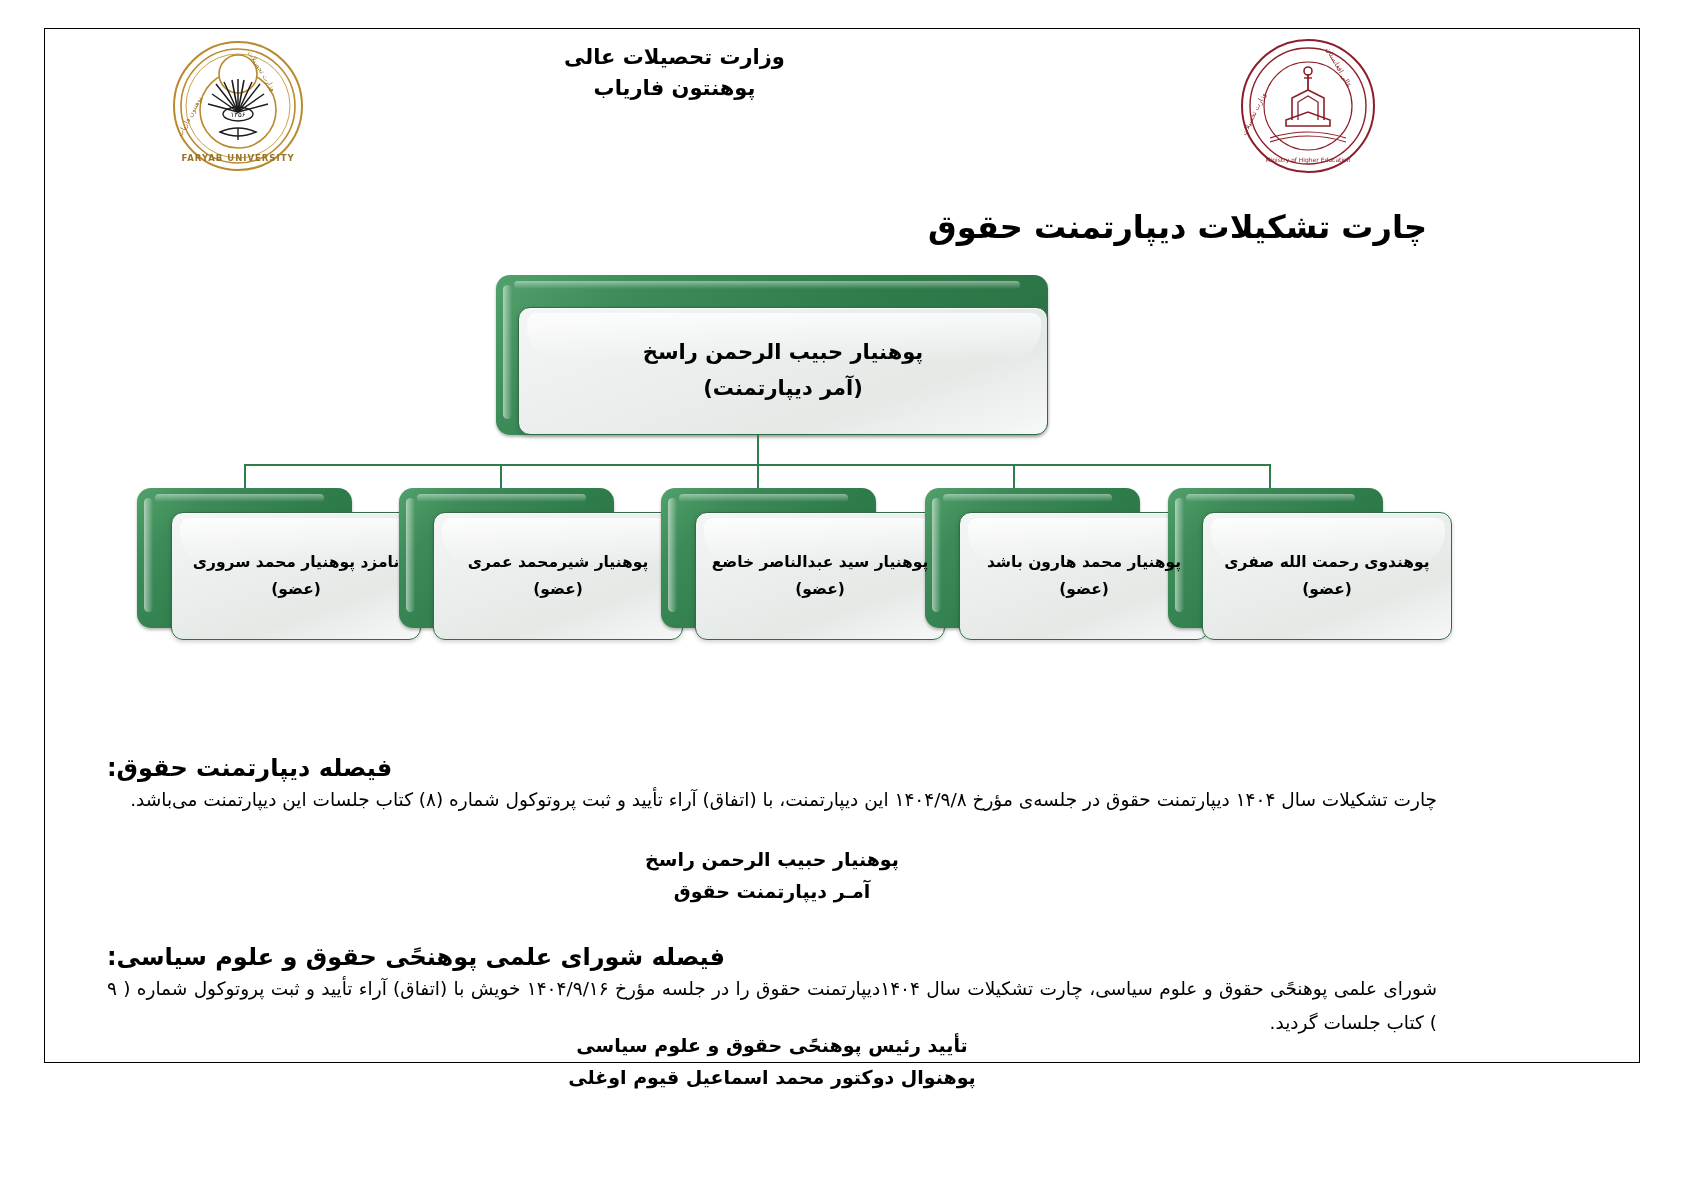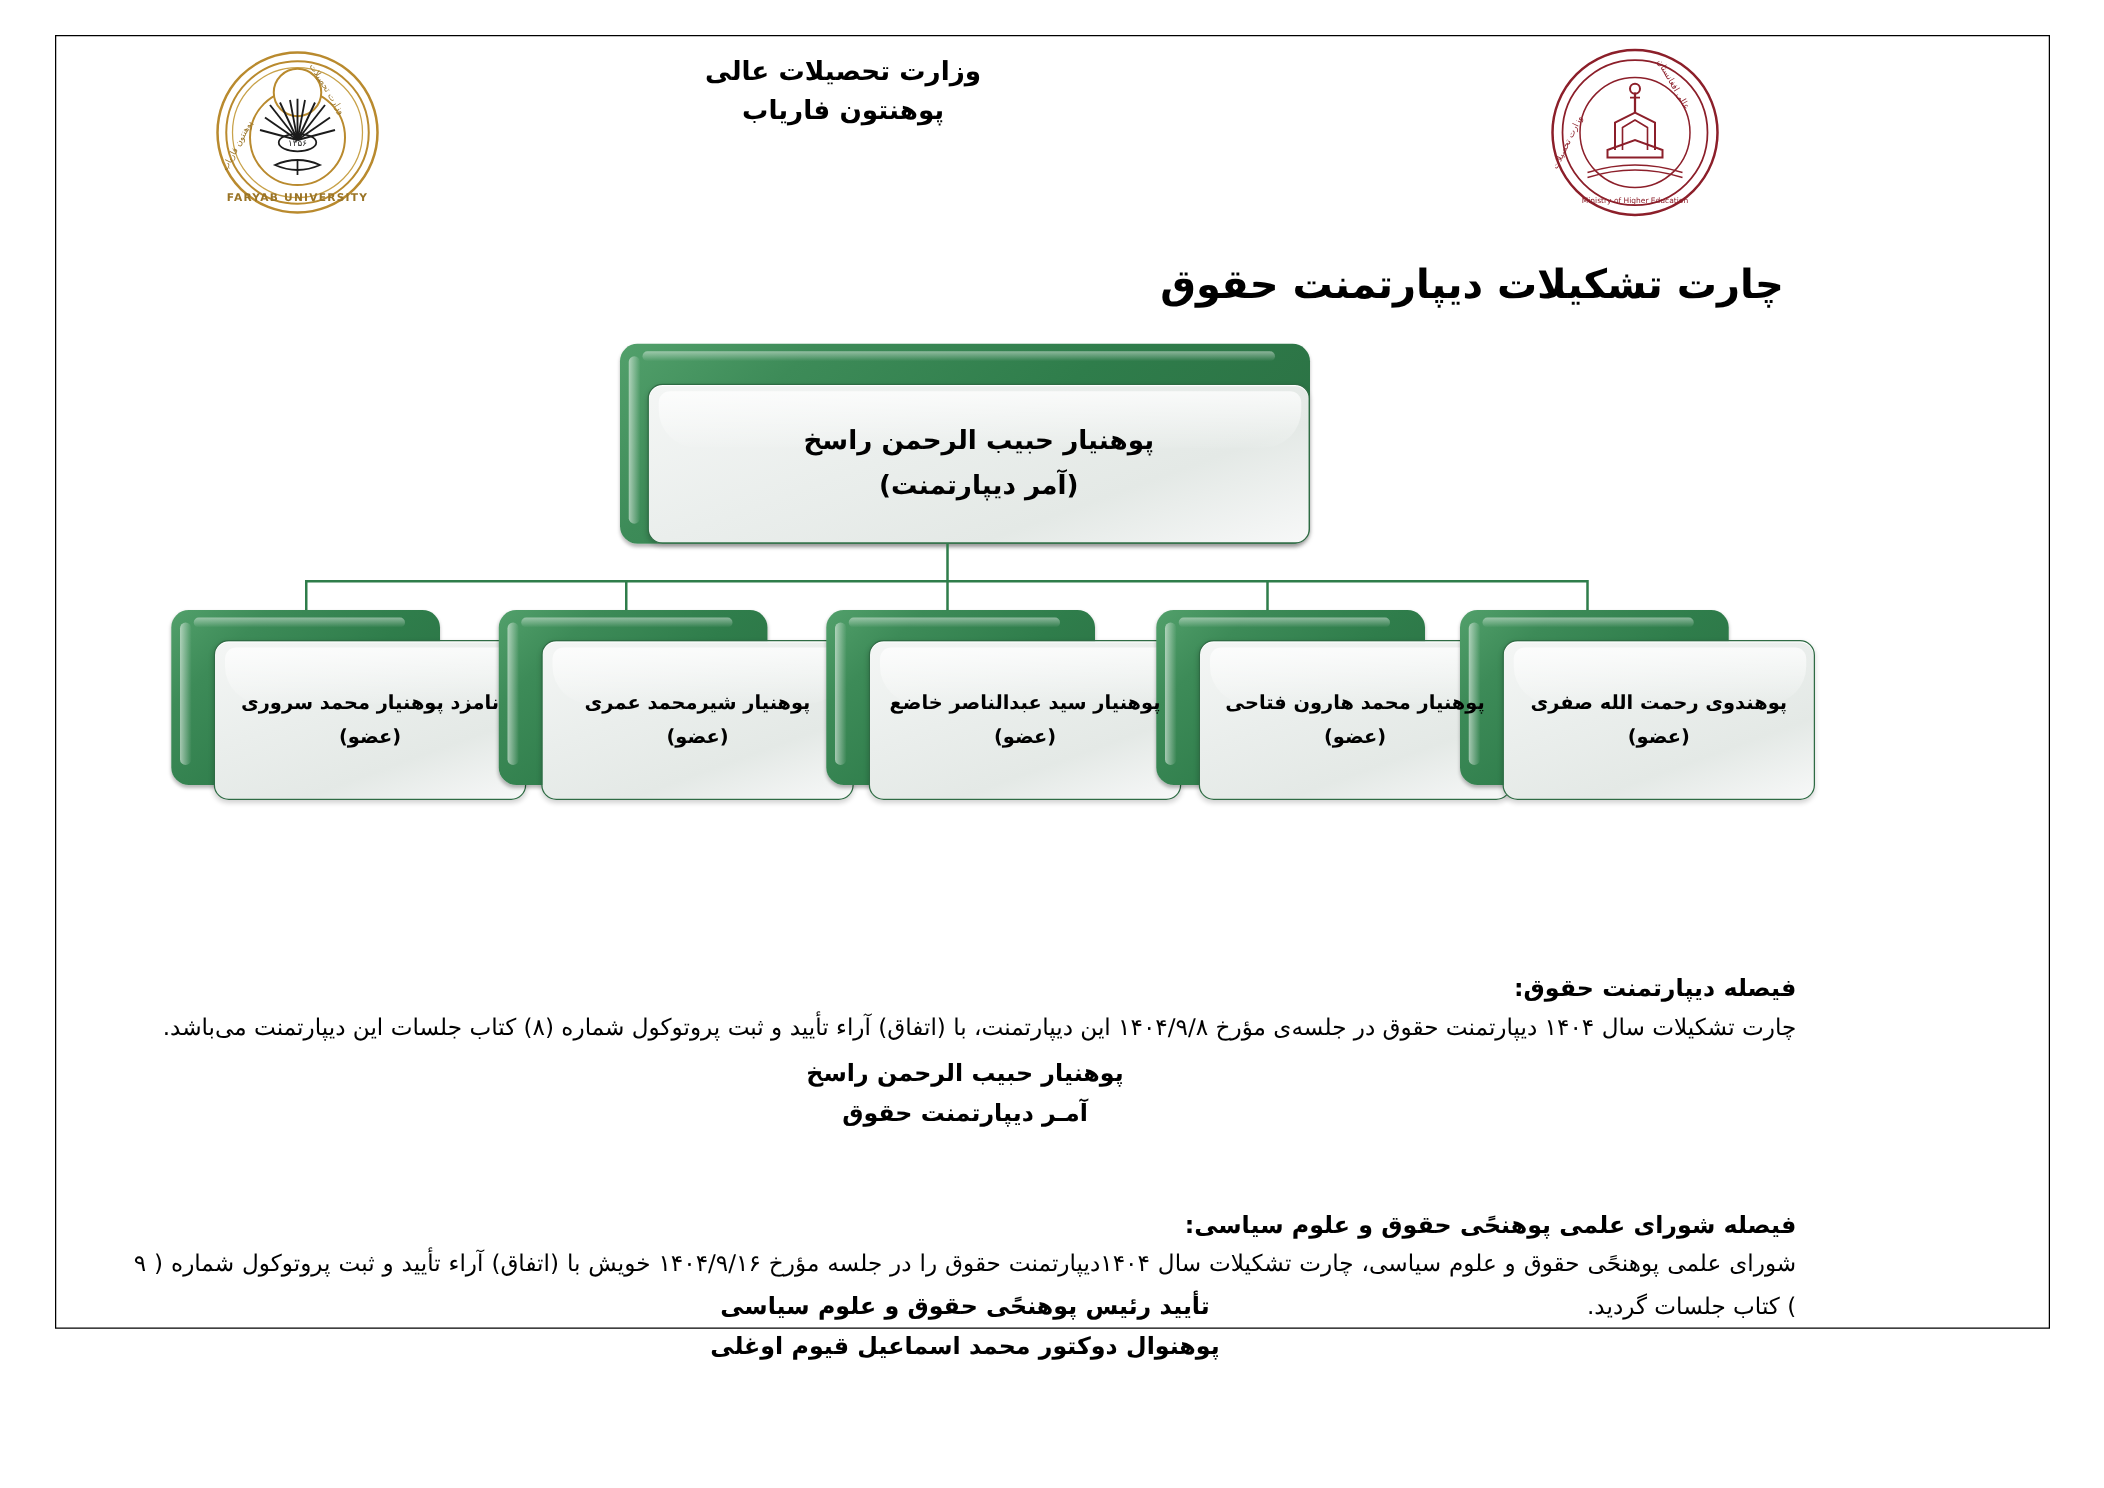--- a/index.html
+++ b/index.html
@@ -190,25 +190,24 @@
   .drop-4 { left: 1269px; }
 
   
   .body-block {
     position: absolute;
     direction: rtl;
     color: #000000;
   }
 
   .sec-head {
-    font-size: 19px;
-    font-weight: bold;
-    text-align: right;
+    font-size: 24px;
+    font-weight: bold;
+    text-align: left;
     line-height: 30px;
-    margin-top: 23px;
   }
   .sec-para {
     font-size: 18.5px;
     text-align: justify;
     line-height: 34px;
   }
   .sig-line {
     font-size: 19px;
     font-weight: bold;
     text-align: center;
@@ -325,21 +324,21 @@
       <div class="plate"></div>
       <div class="face">
         <div class="line1">پوهنیار سید عبدالناصر خاضع</div>
         <div class="line2">(عضو)</div>
       </div>
     </div>
 
     <div class="node node-child child-3">
       <div class="plate"></div>
       <div class="face">
-        <div class="line1">پوهنیار محمد هارون فتاحی</div>
+        <div class="line1">پوهنیار محمد هارون باشد</div>
         <div class="line2">(عضو)</div>
       </div>
     </div>
 
     <div class="node node-child child-4">
       <div class="plate"></div>
       <div class="face">
         <div class="line1">پوهندوی رحمت الله صفری</div>
         <div class="line2">(عضو)</div>
       </div>

